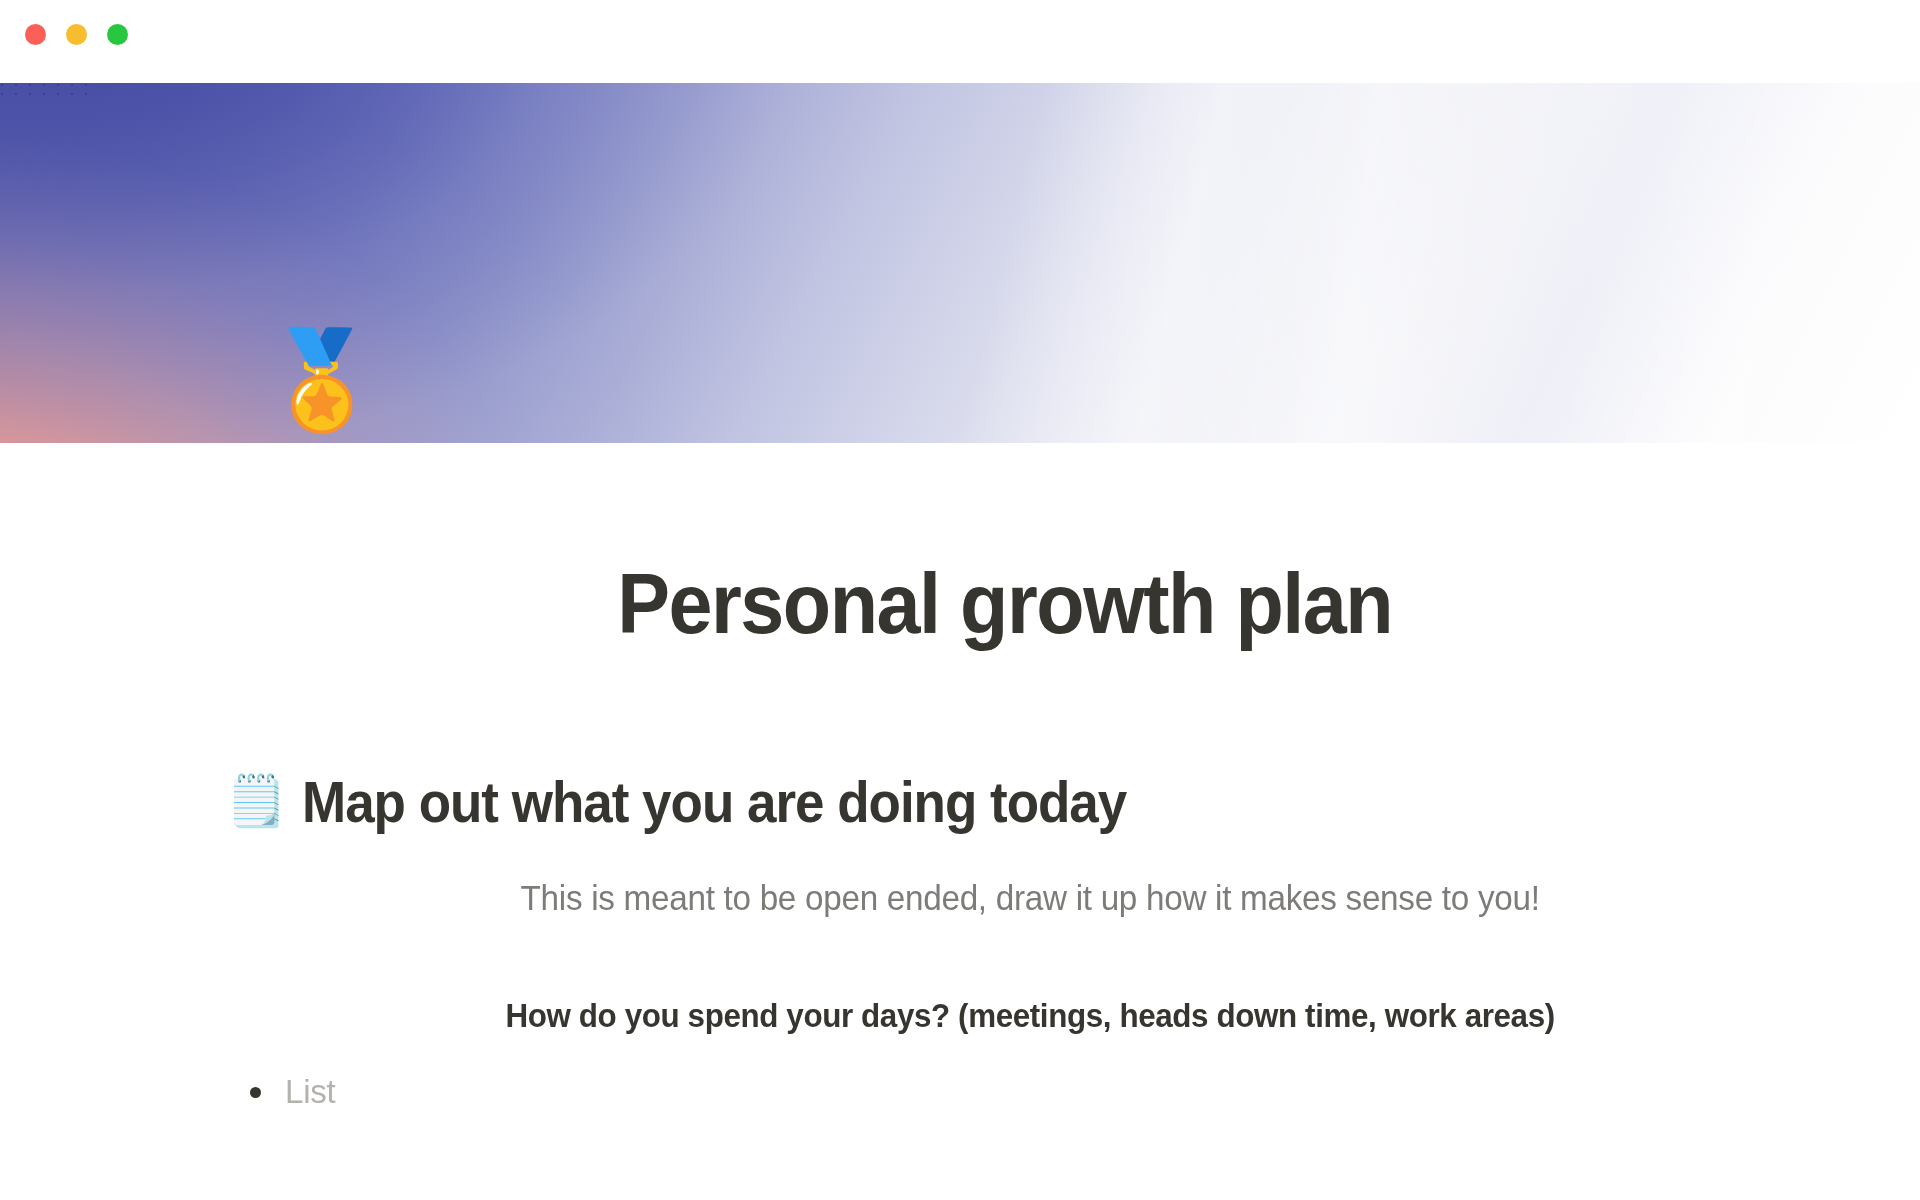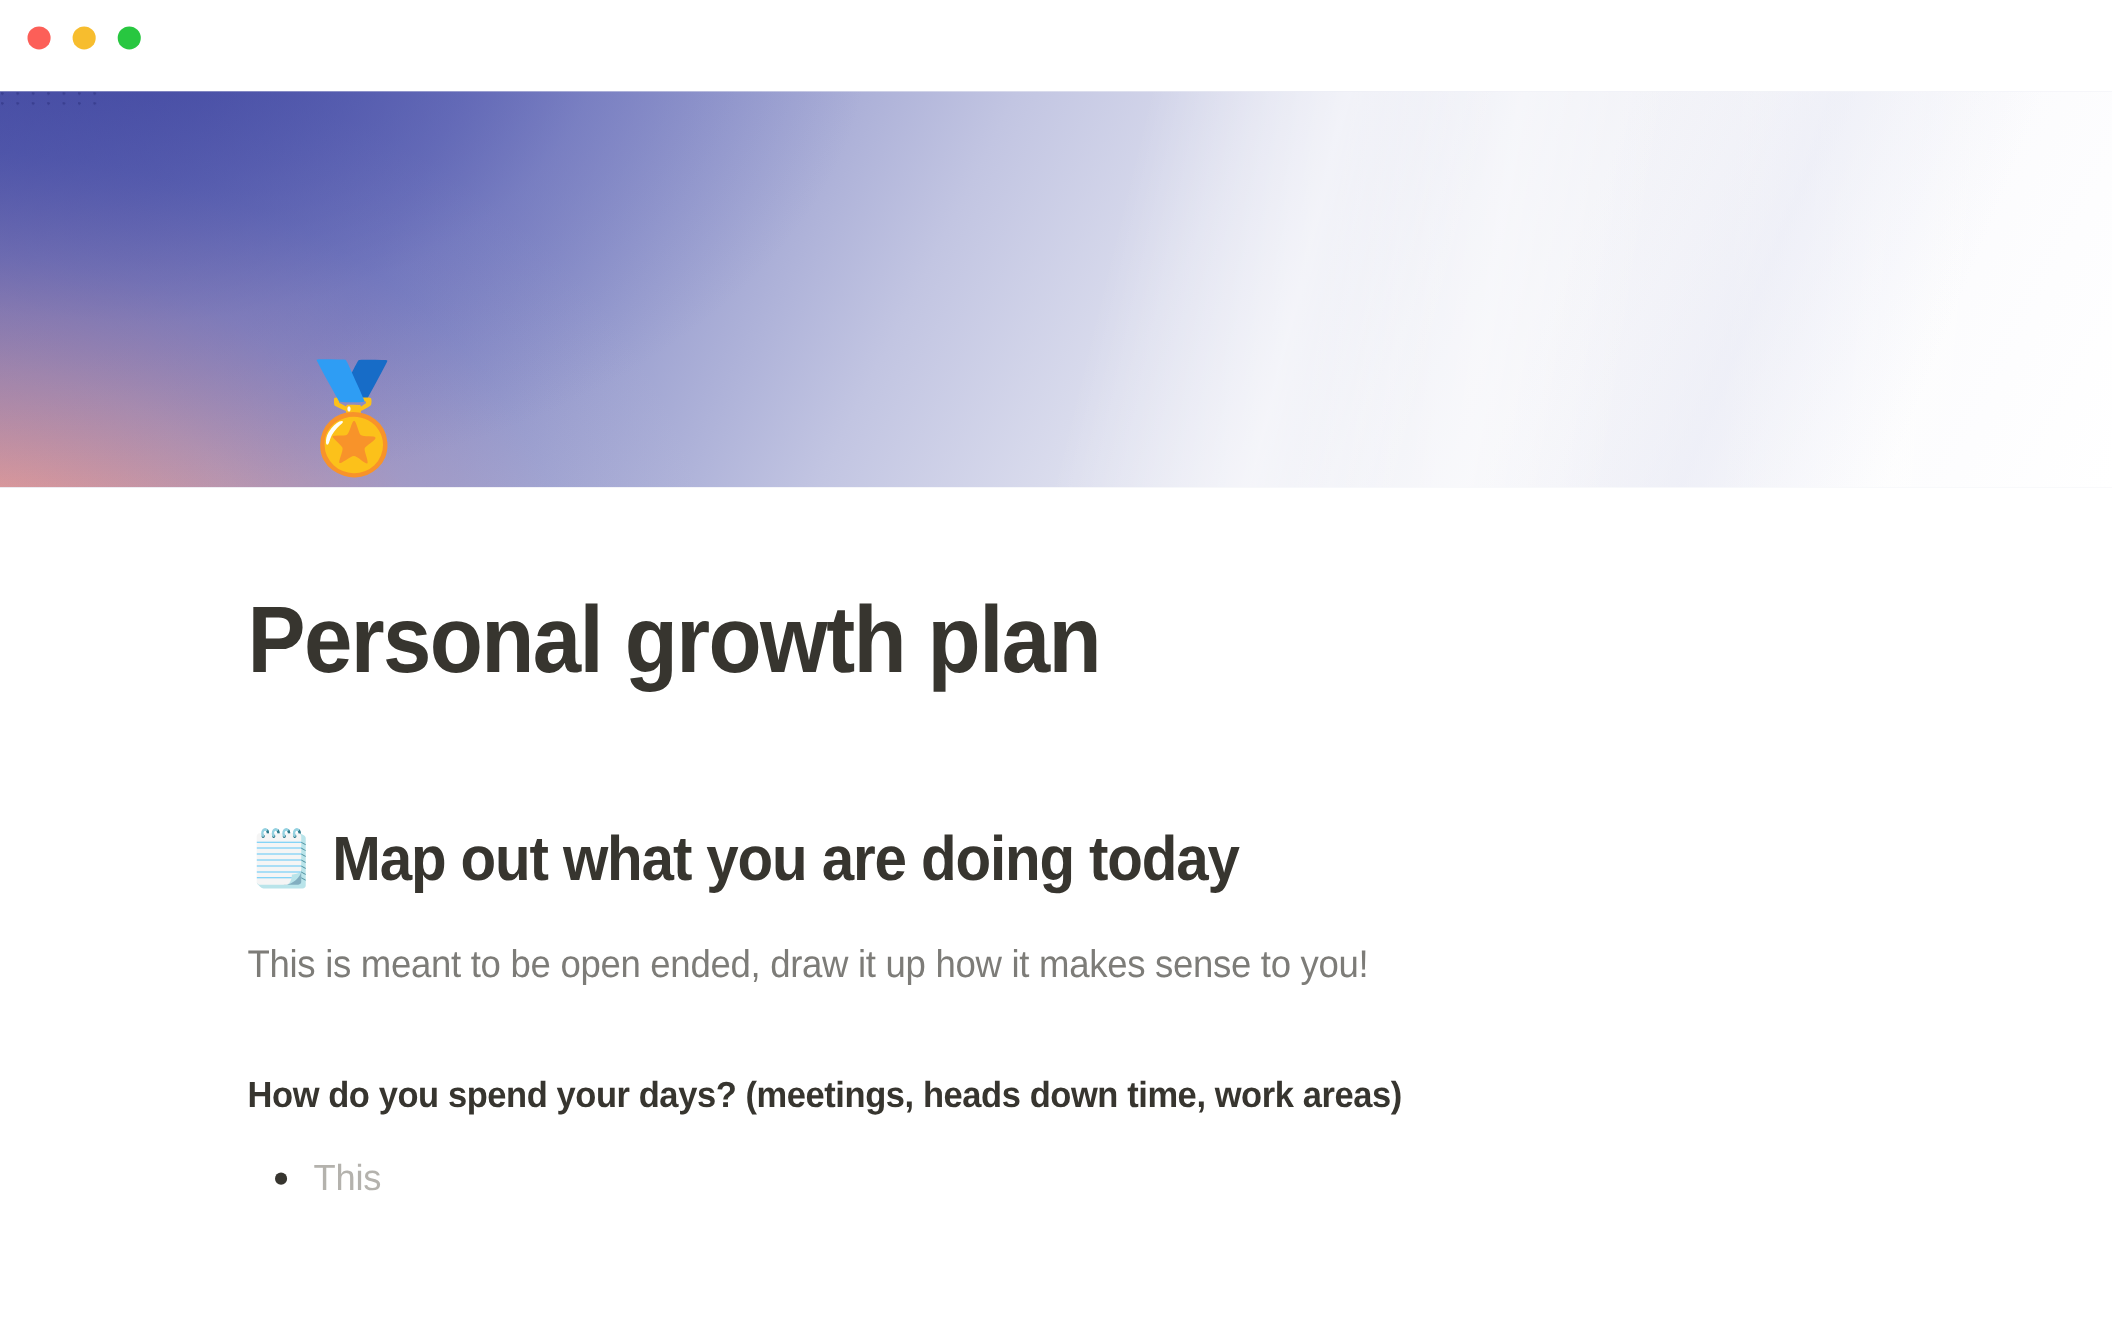--- a/index.html
+++ b/index.html
@@ -95,21 +95,21 @@
       radial-gradient(circle at 2px 2px, rgba(40,44,120,0.55) 1.1px, rgba(255,255,255,0) 1.4px);
     background-size:14px 9px;
     width:96px; height:14px;
     top:11px; left:42px;
     inset:auto;
     position:absolute;
     opacity:.85;
   }
 
   
-  .page { position:absolute; top:443px; left:0; width:1920px; }
+  .page { position:absolute; top:464px; left:0; width:1920px;text-align:center; }
 
   .content { width:1920px; padding-left:225px; }
 
   
   .page-icon {
     position:absolute;
     left:262px; top:325px;
     width:110px; height:110px;
     line-height:110px;
     font-size:96px;
@@ -237,20 +237,20 @@
 
       <p class="para-muted">This is meant to be open ended, draw it up how it makes sense to you!</p>
 
       <p class="para-bold">How do you spend your days? (meetings, heads down time, work areas)</p>
 
       <ul class="bullet-list">
         <li class="bullet-item">
           <span class="bullet-marker">
             <span class="bullet-dot"></span>
           </span>
-          <span class="bullet-text">This</span>
+          <span class="bullet-text">List</span>
         </li>
       </ul>
 
     </div>
   </div>
 
 </div>
 
 </body></html>

